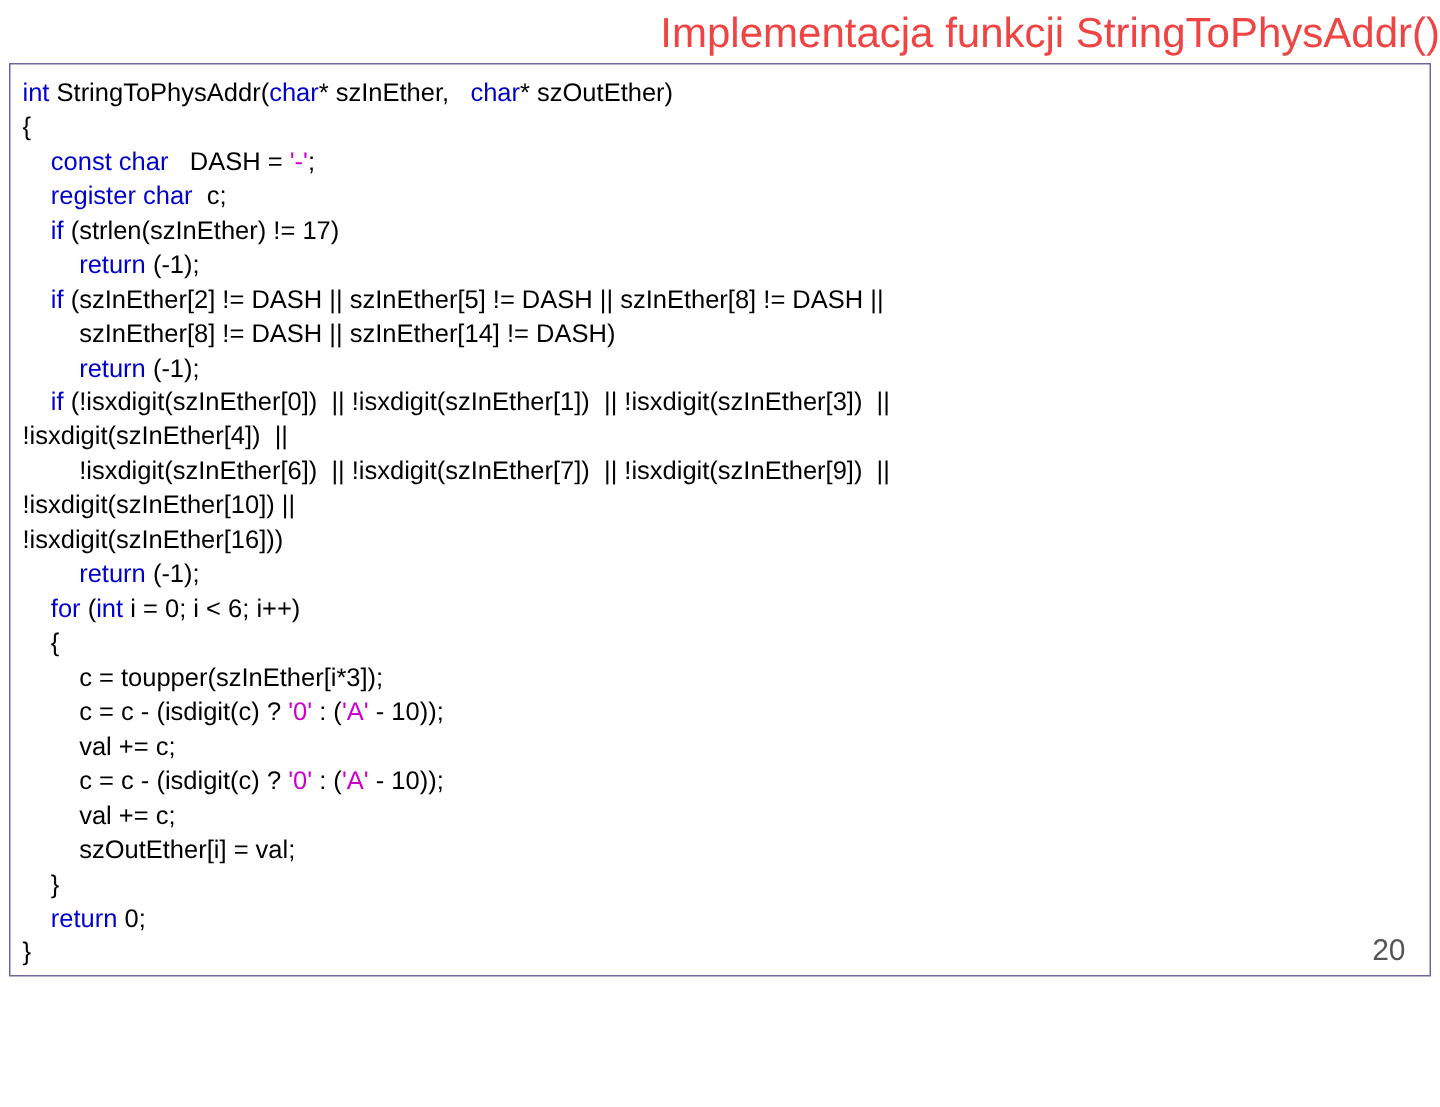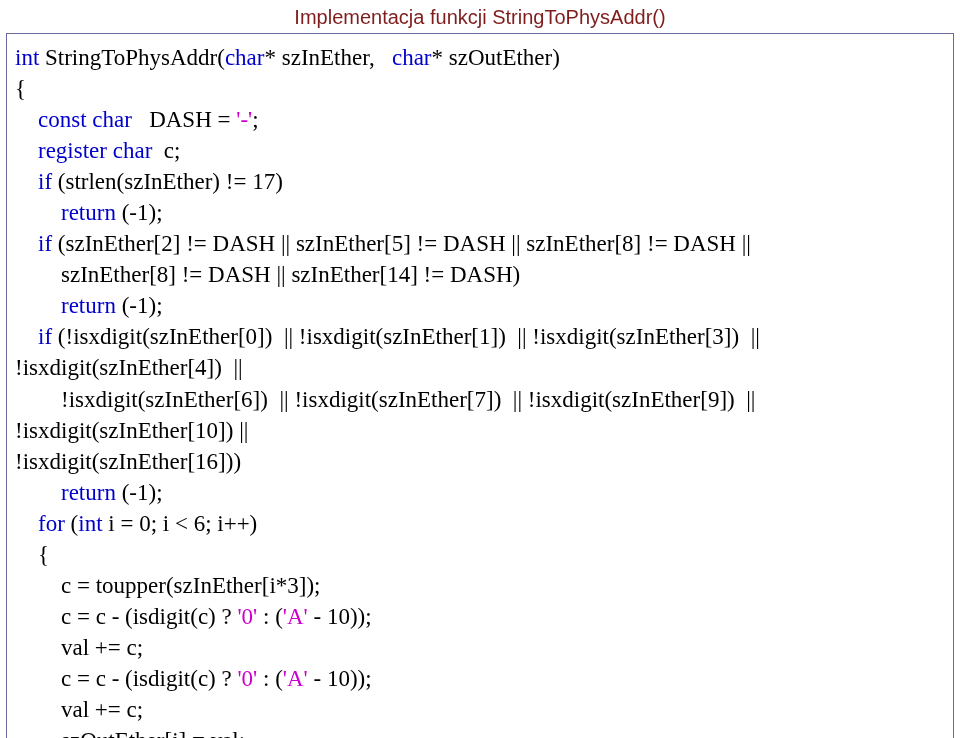--- a/index.html
+++ b/index.html
@@ -3,35 +3,35 @@
 <meta charset="utf-8">
 <style>
   body {
     margin: 0;
     padding: 0;
     background: #fff;
     font-family: Arial, Helvetica, sans-serif;
     width: 960px;
   }
   .title {
-    color: #7f1d1d;
-    font-size: 20px;
-    text-align: center;
+    color: #ef4444;
+    font-size: 28px;
+    text-align: right;
     padding: 6px 0 4px 0;
     font-weight: normal;
   }
   .codebox {
     border: 1.5px solid #6a6aa0;
     margin: 0 6px 6px 6px;
     padding: 8px 8px 4px 8px;
     box-sizing: border-box;
   }
   .codeline {
-    font-family: Liberation Serif, serif;
-    font-size: 23px;
+    font-family: Liberation Sans, sans-serif;
+    font-size: 17px;
     white-space: pre;
     line-height: 1.35;
     color: #000;
   }
   .kw { color: #0000cc; }
   .ch { color: #cc00cc; }
   .pageno {
     text-align: right;
     color: #555;
     font-size: 20px;

